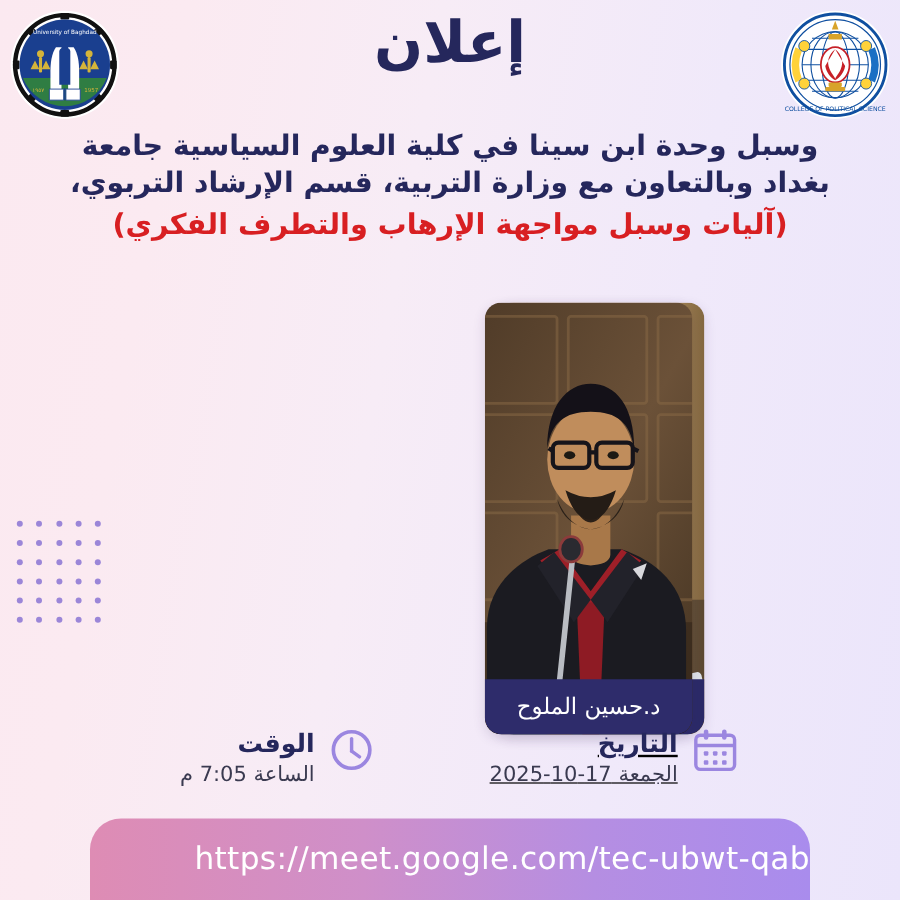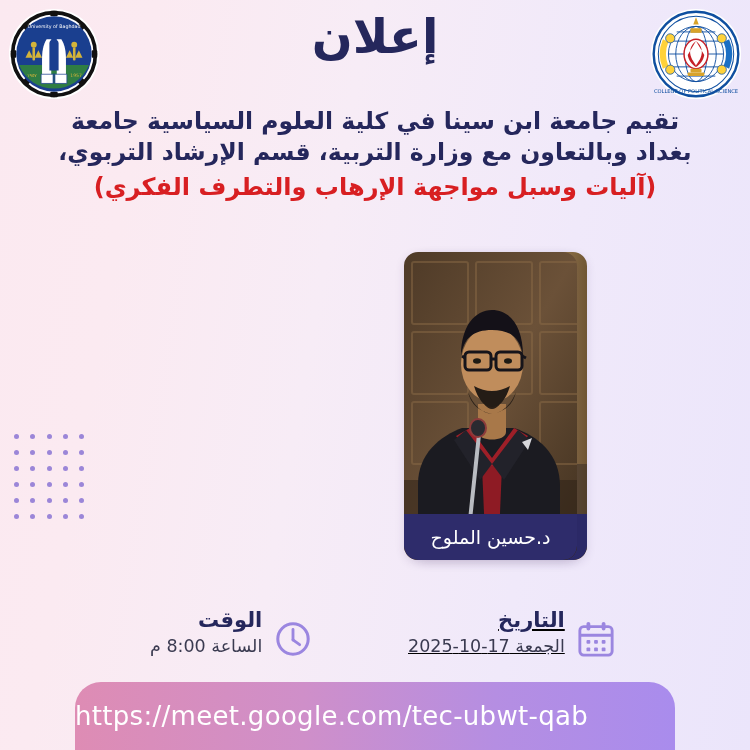--- a/index.html
+++ b/index.html
@@ -98,21 +98,21 @@
   .speakers {
     position: absolute;
     top: 252px;
     left: 0; right: 0;
     height: 312px;
   }
   .card {
     position: absolute;
     top: 0;
     width: 173px;
-    height: 308px;
+    height: 360px;
     border-radius: 14px;
     overflow: hidden;
     box-shadow: 0 3px 10px rgba(60,40,90,0.13);
   }
   .card-left  { right: 163px; }
   .card-right { left:  404px; }
 
   .photo {
     position: absolute;
     inset: 0;
@@ -140,21 +140,21 @@
     position: absolute;
     top: 606px;
     left: 0; right: 0;
     height: 72px;
   }
   .info-block {
     position: absolute;
     top: 0;
     display: flex;
     flex-direction: row;
-    align-items: flex-end;
+    align-items: flex-start;
     gap: 12px;
   }
   .info-date { left: 408px; text-decoration: underline; }
   .info-time { left: 150px; }
   .info-texts { text-align: right; padding-top: 2px; }
   .info-label {
     display: block;
     font-size: 21px;
     font-weight: bold;
     color: #25275c;
@@ -175,21 +175,21 @@
   .link-bar {
     position: absolute;
     left: 75px;
     right: 75px;
     bottom: 0;
     height: 68px;
     border-radius: 26px 26px 0 0;
     background: linear-gradient(90deg, #de8cb4 0%, #cf8fc9 38%, #b58ee2 70%, #a98ced 100%);
     display: flex;
     align-items: center;
-    justify-content: flex-end;
+    justify-content: flex-start;
   }
   .link-text {
     color: #ffffff;
     font-size: 26px;
     letter-spacing: 0.3px;
     direction: ltr;
     unicode-bidi: isolate;
   }
 </style>
 </head>
@@ -266,21 +266,21 @@
         <path d="M36 72 h13 v10 h-13 z" fill="#ffffff" stroke="#1a3f8f" stroke-width="0.8"></path>
         <path d="M51 72 h13 v10 h-13 z" fill="#ffffff" stroke="#1a3f8f" stroke-width="0.8"></path>
         <line x1="50" y1="71" x2="50" y2="82" stroke="#1a3f8f" stroke-width="1.2"></line>
         <text x="26" y="75" font-size="5" fill="#d4b43a" text-anchor="middle" font-family="'DejaVu Sans',sans-serif">١٩٥٧</text>
         <text x="74" y="75" font-size="5" fill="#d4b43a" text-anchor="middle" font-family="'DejaVu Sans',sans-serif">1957</text>
       </svg>
     </div>
   </div>
 
   <div class="body-text">
-    <span class="ln">تقيم جامعة ابن سينا في كلية العلوم السياسية جامعة</span>
+    <span class="ln">وسبل وحدة ابن سينا في كلية العلوم السياسية جامعة</span>
     <span class="ln">بغداد وبالتعاون مع وزارة التربية، قسم الإرشاد التربوي،</span>
     <span class="lecture-title">(آليات وسبل مواجهة الإرهاب والتطرف الفكري)</span>
   </div>
 
   <div class="dot-grid">
     <i></i>
       <i></i>
       <i></i>
       <i></i>
       <i></i>
@@ -465,21 +465,21 @@
     <div class="info-block info-time">
       <div class="info-icon">
         <svg viewBox="0 0 40 40" xmlns="http://www.w3.org/2000/svg">
           <circle cx="20" cy="20" r="16" fill="none" stroke="#9b86e0" stroke-width="3.2"></circle>
           <line x1="20" y1="10" x2="20" y2="21" stroke="#9b86e0" stroke-width="3" stroke-linecap="round"></line>
           <line x1="20" y1="21" x2="27" y2="26" stroke="#9b86e0" stroke-width="3" stroke-linecap="round"></line>
         </svg>
       </div>
       <div class="info-texts">
         <span class="info-label">الوقت</span>
-        <span class="info-value">الساعة 8:00 م</span>
+        <span class="info-value">الساعة 7:05 م</span>
       </div>
     </div>
   </div>
 
   <div class="link-bar">
     <span class="link-text">https://meet.google.com/tec-ubwt-qab</span>
   </div>
 
 </div>
 

